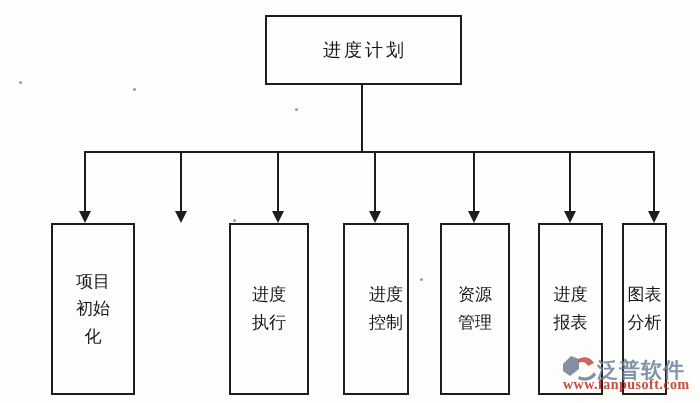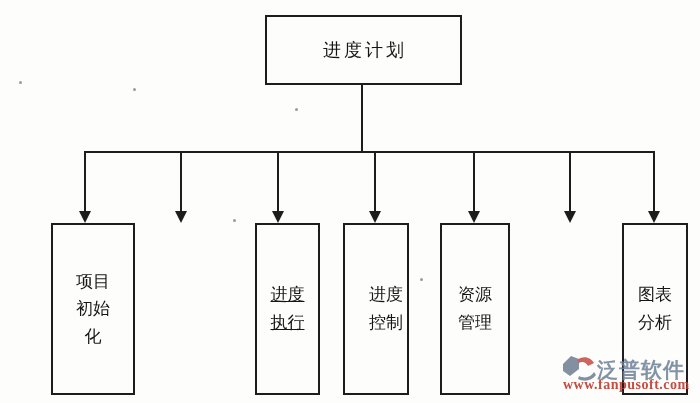--- a/index.html
+++ b/index.html
@@ -41,25 +41,25 @@
     font-size: 17px;
   }
   .child-node .node-label {
     width: 2.15em;
     text-align: center;
     line-height: 1.62;
     word-break: break-all;
   }
   .child-1 { left: 51px;  width: 84px; }
   .child-2 { left: 148px; width: 65px; }
-  .child-3 { left: 255px; width: 65px; text-decoration: underline; }
+  .child-3 { left: 229px; width: 80px; }
   .child-4 { left: 343px; width: 66px; padding-left: 20px; }
   .child-5 { left: 440px; width: 70px; }
   .child-6 { left: 538px; width: 65px; }
-  .child-7 { left: 622px; width: 66px; }
+  .child-7 { left: 622px; width: 45px; }
   .speck {
     position: absolute;
     width: 3px; height: 3px;
     border-radius: 50%;
     background: #4a4a4a;
     opacity: 0.55;
     z-index: 1;
   }
   .watermark {
     position: absolute;
@@ -133,20 +133,23 @@
   </div>
   <div class="node child-node child-3">
     <span class="node-label">进度执行</span>
   </div>
   <div class="node child-node child-4">
     <span class="node-label">进度控制</span>
   </div>
   <div class="node child-node child-5">
     <span class="node-label">资源管理</span>
   </div>
+  <div class="node child-node child-6">
+    <span class="node-label">进度报表</span>
+  </div>
   <div class="node child-node child-7">
     <span class="node-label">图表分析</span>
   </div>
 
   <span class="speck" style="left:19px;top:81px;"></span>
   <span class="speck" style="left:133px;top:88px;"></span>
   <span class="speck" style="left:295px;top:108px;"></span>
   <span class="speck" style="left:233px;top:219px;"></span>
   <span class="speck" style="left:420px;top:278px;"></span>
 

